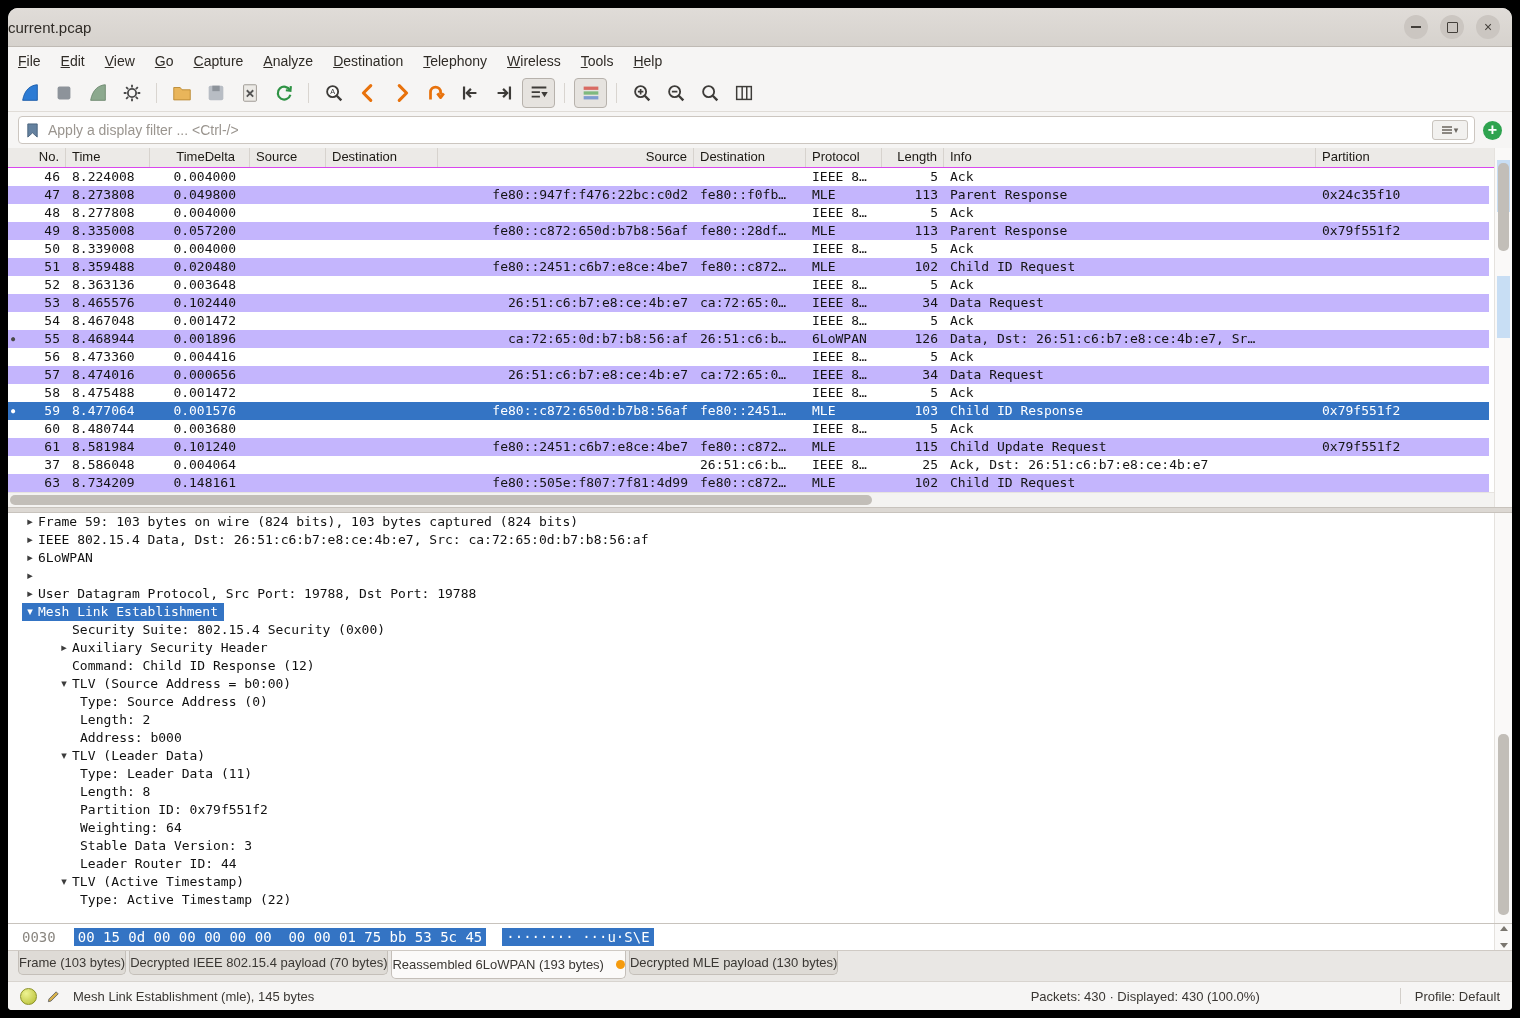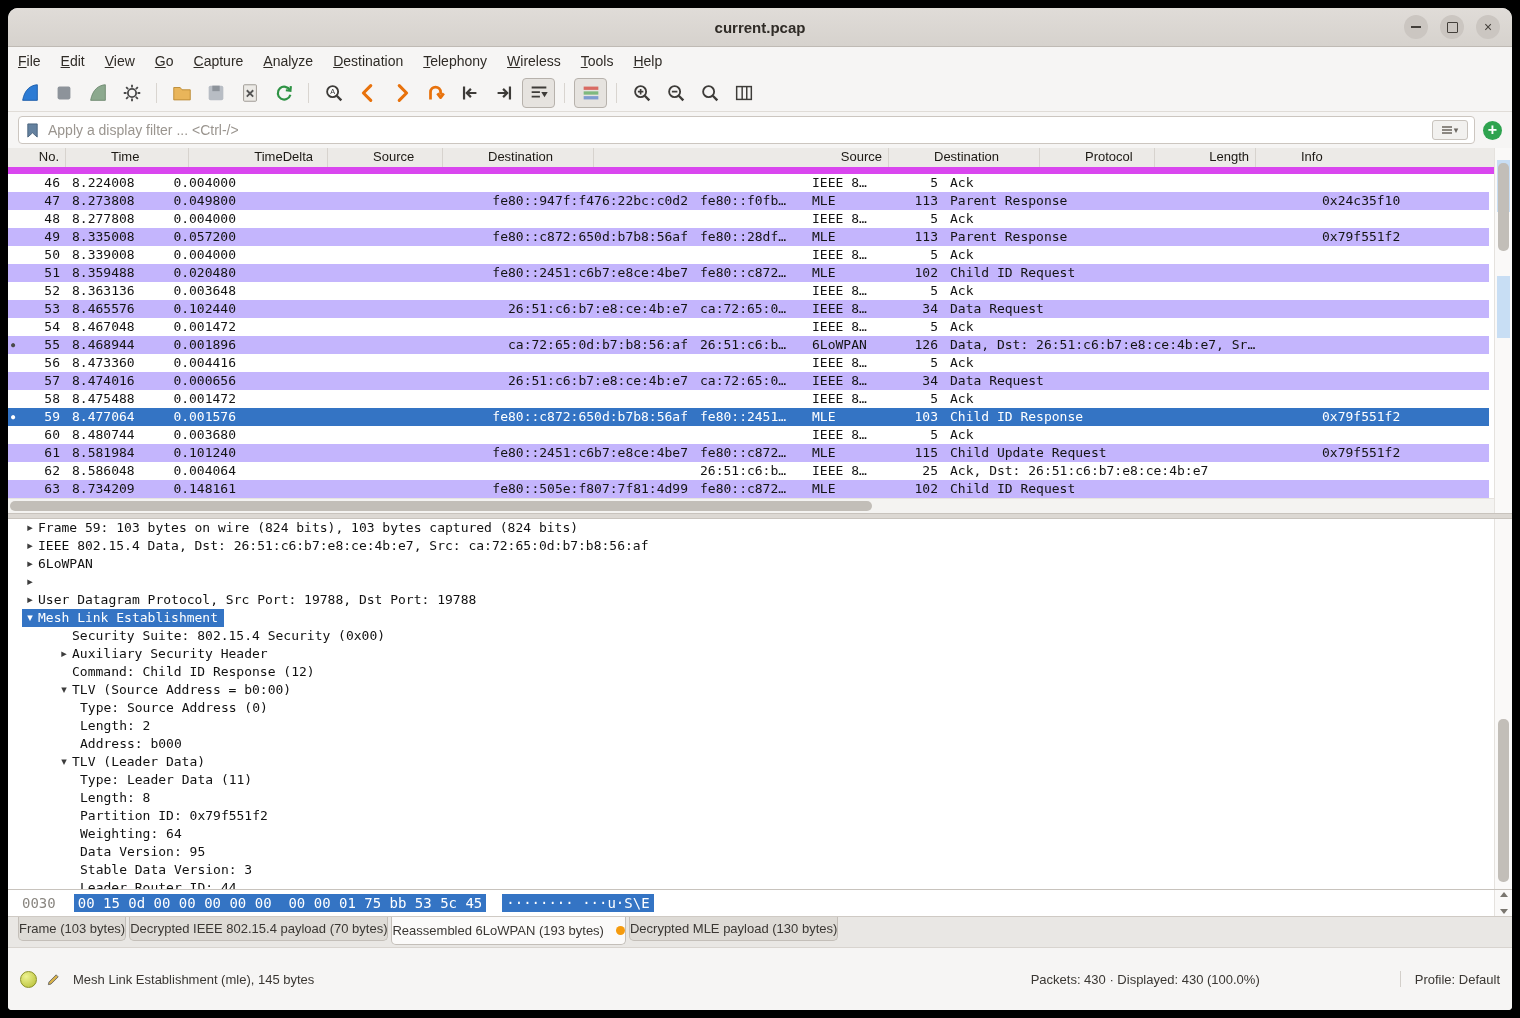--- a/index.html
+++ b/index.html
@@ -3,21 +3,21 @@
 <meta charset="utf-8">
 <style>
   html,body{margin:0;padding:0;width:1520px;height:1018px;background:#000;overflow:hidden;
     font-family:"Liberation Sans",sans-serif;}
   .window{position:absolute;left:8px;top:8px;width:1504px;height:1002px;background:#f6f5f4;
     border-radius:10px 10px 4px 4px;overflow:hidden;display:flex;flex-direction:column;}
 
   
   .titlebar{height:38px;flex:0 0 38px;background:linear-gradient(#e0dcd8,#d6d2cd);
     border-bottom:1px solid #bfbab4;display:flex;align-items:center;position:relative;}
-  .title{flex:1;text-align:center;font-weight:bold;font-size:15px;color:#2f2b26;}
+  .title{flex:1;font-weight:normal;font-size:15px;color:#2f2b26;}
   .winbtns{position:absolute;right:12px;top:7px;display:flex;gap:12px;}
   .winbtn{width:24px;height:24px;border-radius:50%;background:#cbc6c1;display:flex;
     align-items:center;justify-content:center;color:#433f3a;font-size:14px;line-height:1;}
   .glyph-min{width:10px;height:2px;background:#433f3a;display:inline-block;}
   .glyph-max{width:9px;height:9px;border:1.5px solid #433f3a;display:inline-block;border-radius:1px;}
 
   
   .menubar{height:28px;flex:0 0 28px;display:flex;align-items:center;background:#f6f5f4;}
   .menu-item{padding:3px 10px;font-size:14px;color:#2f2b26;border-radius:4px;}
   .menu-item::first-letter{text-decoration:underline;}
@@ -38,22 +38,22 @@
   .filter-input::placeholder{color:#9a958f;}
   .fdrop{width:34px;height:18px;border:1px solid #c8c3bd;border-radius:3px;background:#f2f1ef;
     display:flex;align-items:center;justify-content:center;gap:2px;color:#6b6761;font-size:9px;}
   .fdrop .bars{display:inline-block;width:10px;height:8px;
     background:linear-gradient(#8c8882 2px,transparent 2px,transparent 3px,#8c8882 3px,#8c8882 5px,transparent 5px,transparent 6px,#8c8882 6px);}
   .plus-btn{width:19px;height:19px;border-radius:50%;background:#2ea34f;color:#fff;
     font-size:16px;line-height:18px;text-align:center;font-weight:bold;}
 
   
   .plist{position:relative;flex:0 0 358px;background:#fff;}
-  .phead{display:flex;height:19px;background:#eceae7;border-bottom:7px solid #d946ef;
-    font-size:13px;color:#1c1914;margin-right:17px;gap:39px;}
+  .phead{display:flex;height:19px;background:#eceae7;border-bottom:1px solid #d946ef;
+    font-size:13px;color:#1c1914;margin-right:17px;}
   .phead .c{border-right:1px solid #d7d3ce;text-align:left;line-height:18px;}
   .prows{height:324px;overflow:hidden;margin-right:23px;font-family:"DejaVu Sans Mono",monospace;
     font-size:13px;color:#141414;}
   .prow{display:flex;height:18px;line-height:18px;background:#fff;}
   .prow.shade{background:#c4b5fd;}
   .prow.sel{background:#3474c4;color:#fff;}
   .c{padding:0 6px;white-space:pre;overflow:hidden;box-sizing:border-box;flex:0 0 auto;}
   .c.no{width:58px;text-align:right;position:relative;}
   .mark{position:absolute;left:3px;top:0;font-size:7px;color:#4a4a4a;}
   .prow.sel .mark{color:#fff;}
@@ -104,21 +104,21 @@
 
   
   .tabsbar{flex:0 0 30px;height:30px;background:#e9e7e4;border-top:1px solid #cfcac4;display:flex;
     align-items:flex-start;padding:0 10px;gap:3px;}
   .tab{height:23px;padding:0 0;display:flex;align-items:center;font-size:13px;color:#3a3733;
     background:#dedbd6;border:1px solid #c4bfb9;border-top:none;border-radius:0 0 5px 5px;}
   .tab.active{background:#fbfaf9;height:27px;}
   .tab.dot::after{content:"";width:9px;height:9px;border-radius:50%;background:#f59b0e;margin-left:12px;flex:0 0 9px;}
 
   
-  .statusbar{flex:0 0 28px;height:28px;display:flex;align-items:center;padding:17px 12px;font-size:13px;
+  .statusbar{flex:0 0 28px;height:28px;display:flex;align-items:center;padding:0 12px;font-size:13px;
     color:#3a3733;background:#f6f5f4;border-top:1px solid #d8d4cf;}
   .expert{width:15px;height:15px;border-radius:50%;border:1px solid #8a9027;margin-right:9px;
     background:radial-gradient(circle at 35% 30%, #eef393, #b4bc30);}
   .pencil{margin-right:10px;}
   .snote{margin-left:2px;}
   .sspacer{flex:1;}
   .spackets{margin-right:140px;}
   .ssep{width:1px;height:16px;background:#d3cfca;margin-right:14px;}
 </style>
 </head>
@@ -541,21 +541,21 @@
           <span class="c dst1"></span>
           <span class="c src2">fe80::2451:c6b7:e8ce:4be7</span>
           <span class="c dst2">fe80::c872…</span>
           <span class="c proto">MLE</span>
           <span class="c len">115</span>
           <span class="c info">Child Update Request</span>
           <span class="c part">0x79f551f2</span>
         </div>
 
         <div class="prow">
-          <span class="c no"><span class="mark"></span><span>62</span></span>
+          <span class="c no"><span class="mark"></span><span>37</span></span>
           <span class="c time">8.586048</span>
           <span class="c delta">0.004064</span>
           <span class="c src1"></span>
           <span class="c dst1"></span>
           <span class="c src2"></span>
           <span class="c dst2">26:51:c6:b…</span>
           <span class="c proto">IEEE 8…</span>
           <span class="c len">25</span>
           <span class="c info">Ack, Dst: 26:51:c6:b7:e8:ce:4b:e7</span>
           <span class="c part"></span>
@@ -657,23 +657,20 @@
       </div>
 
       <div class="dline l2">
         <span class="arrow"></span><span class="dtext">Partition ID: 0x79f551f2</span>
       </div>
 
       <div class="dline l2">
         <span class="arrow"></span><span class="dtext">Weighting: 64</span>
       </div>
 
-      <div class="dline l2">
-        <span class="arrow"></span><span class="dtext">Data Version: 95</span>
-      </div>
 
       <div class="dline l2">
         <span class="arrow"></span><span class="dtext">Stable Data Version: 3</span>
       </div>
 
       <div class="dline l2">
         <span class="arrow"></span><span class="dtext">Leader Router ID: 44</span>
       </div>
 
       <div class="dline l1">

